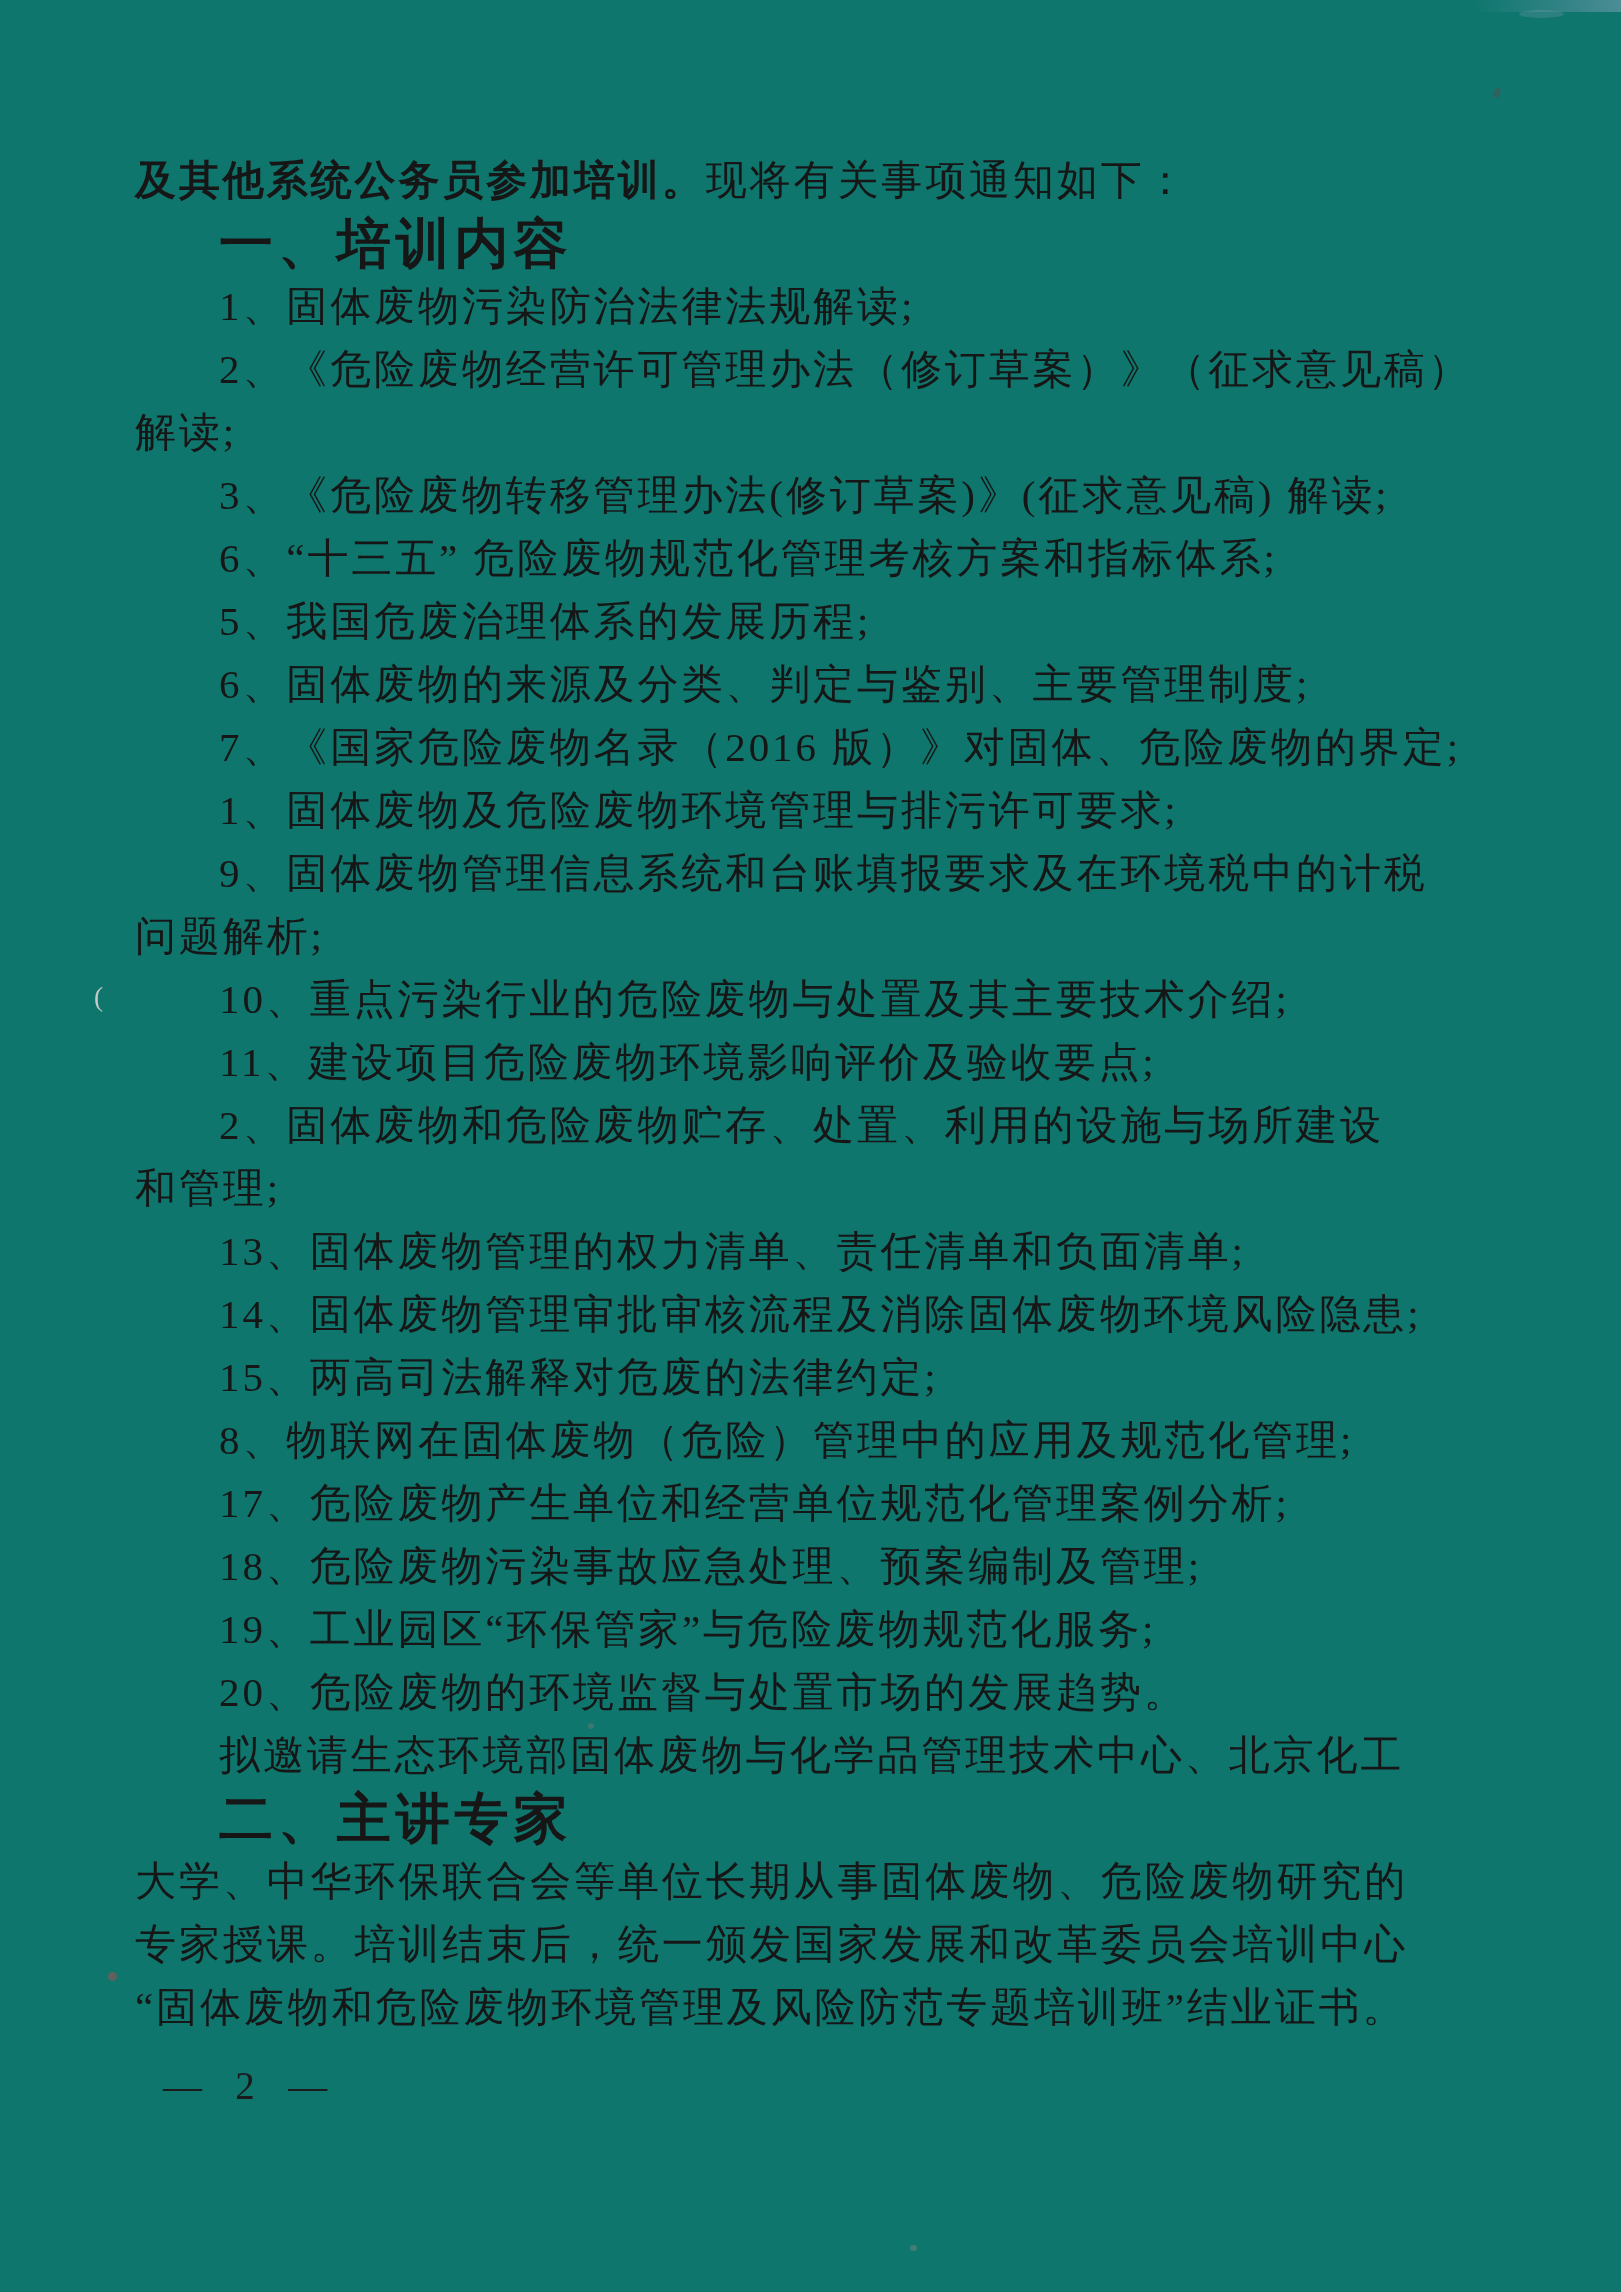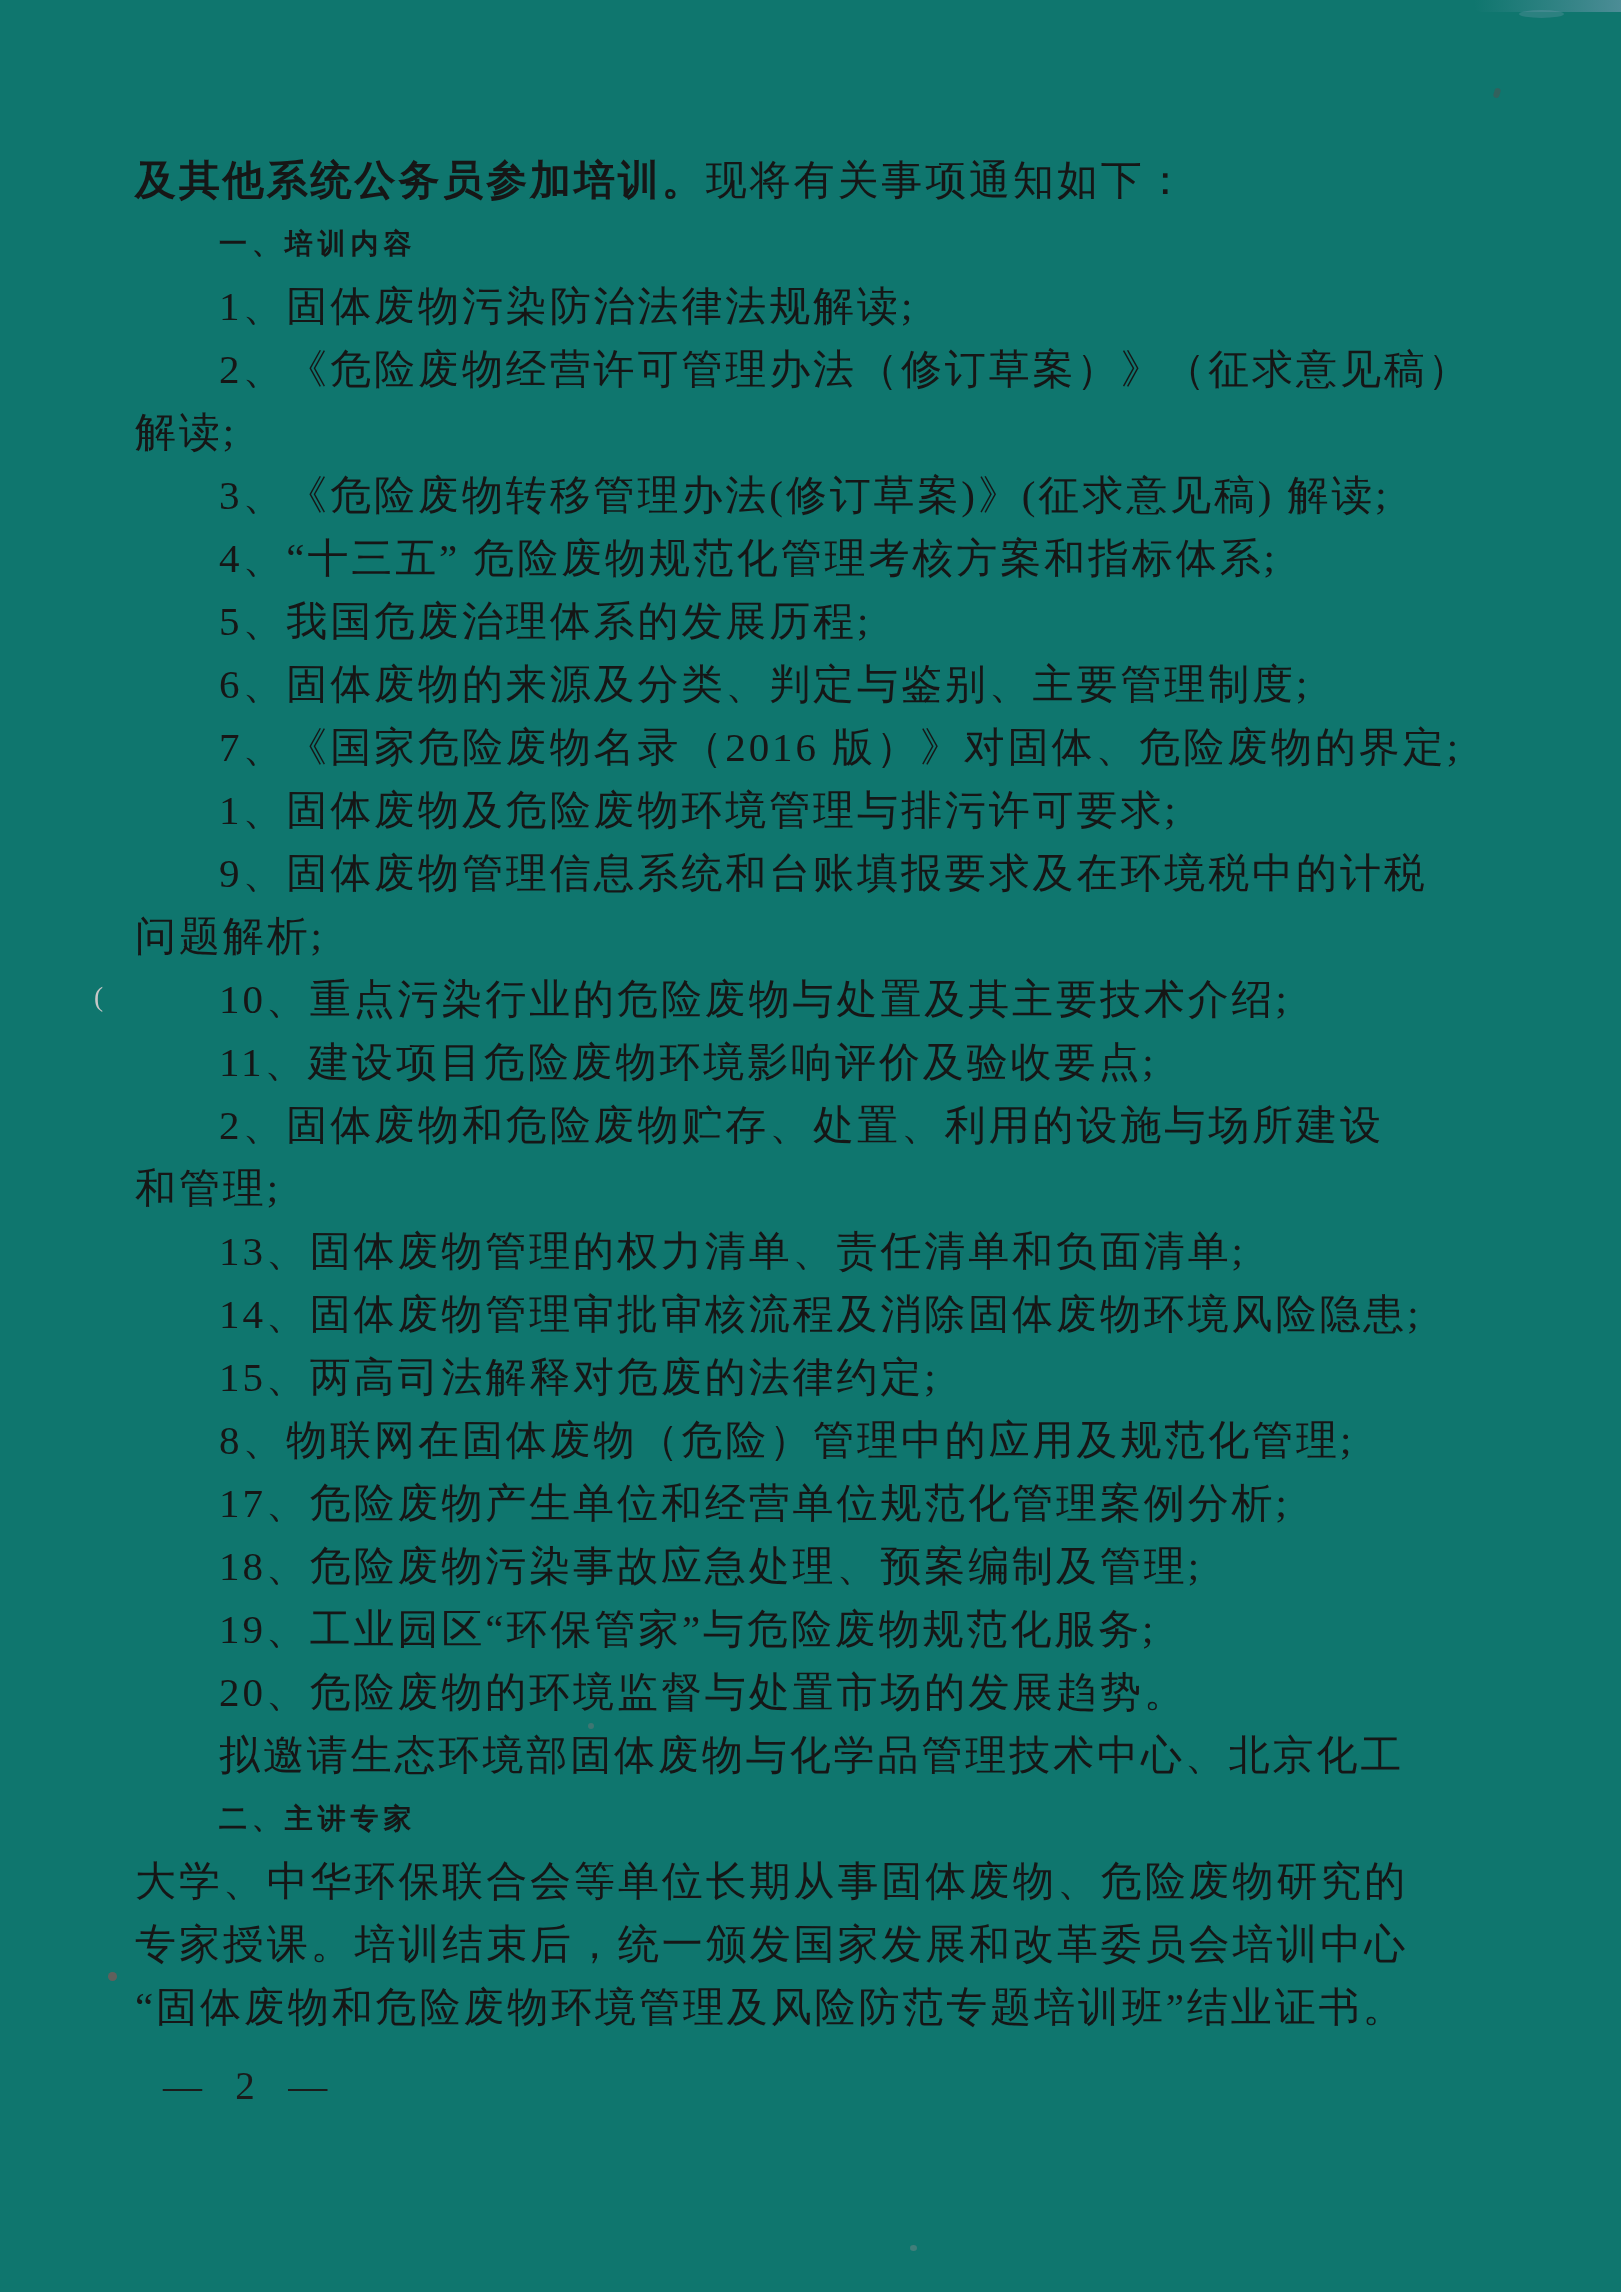--- a/index.html
+++ b/index.html
@@ -28,21 +28,21 @@
     height: 63px;
     line-height: 63px;
     font-size: 41px;
     letter-spacing: 2.9px;
     white-space: nowrap;
   }
   .doc-line.indent { padding-left: 84px; }
   .doc-line.heading {
     font-family: "Liberation Sans", "DejaVu Sans", sans-serif;
     font-weight: bold;
-    font-size: 28px;
+    font-size: 54px;
     letter-spacing: 4.9px;
   }
   .run.bold {
     font-weight: bold;
     font-family: "Liberation Sans", "DejaVu Sans", sans-serif;
   }
   .page-footer {
     position: absolute;
     left: 163px;
     top: 2054px;
@@ -99,21 +99,21 @@
 <body>
 
 <div class="page">
   <div class="text-column" id="text-column">
       <p class="doc-line"><span class="run bold">及其他系统公务员参加培训。</span><span class="run">现将有关事项通知如下：</span></p>
       <p class="doc-line indent heading"><span class="run bold">一、培训内容</span></p>
       <p class="doc-line indent"><span class="run">1、固体废物污染防治法律法规解读;</span></p>
       <p class="doc-line indent"><span class="run">2、《危险废物经营许可管理办法（修订草案）》（征求意见稿）</span></p>
       <p class="doc-line"><span class="run">解读;</span></p>
       <p class="doc-line indent"><span class="run">3、《危险废物转移管理办法(修订草案)》(征求意见稿) 解读;</span></p>
-      <p class="doc-line indent"><span class="run">4、“十三五” 危险废物规范化管理考核方案和指标体系;</span></p>
+      <p class="doc-line indent"><span class="run">6、“十三五” 危险废物规范化管理考核方案和指标体系;</span></p>
       <p class="doc-line indent"><span class="run">5、我国危废治理体系的发展历程;</span></p>
       <p class="doc-line indent"><span class="run">6、固体废物的来源及分类、判定与鉴别、主要管理制度;</span></p>
       <p class="doc-line indent"><span class="run">7、《国家危险废物名录（2016 版）》对固体、危险废物的界定;</span></p>
       <p class="doc-line indent"><span class="run">1、固体废物及危险废物环境管理与排污许可要求;</span></p>
       <p class="doc-line indent"><span class="run">9、固体废物管理信息系统和台账填报要求及在环境税中的计税</span></p>
       <p class="doc-line"><span class="run">问题解析;</span></p>
       <p class="doc-line indent"><span class="run">10、重点污染行业的危险废物与处置及其主要技术介绍;</span></p>
       <p class="doc-line indent"><span class="run">11、建设项目危险废物环境影响评价及验收要点;</span></p>
       <p class="doc-line indent"><span class="run">2、固体废物和危险废物贮存、处置、利用的设施与场所建设</span></p>
       <p class="doc-line"><span class="run">和管理;</span></p>

